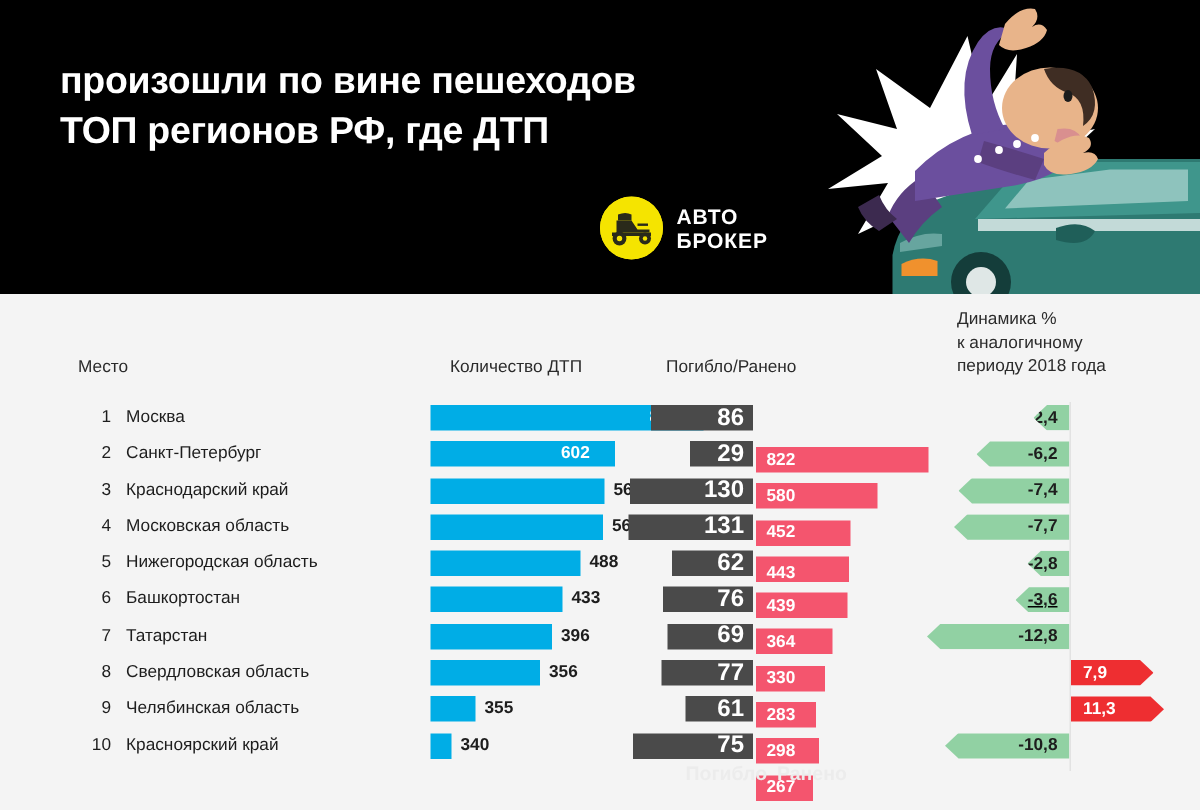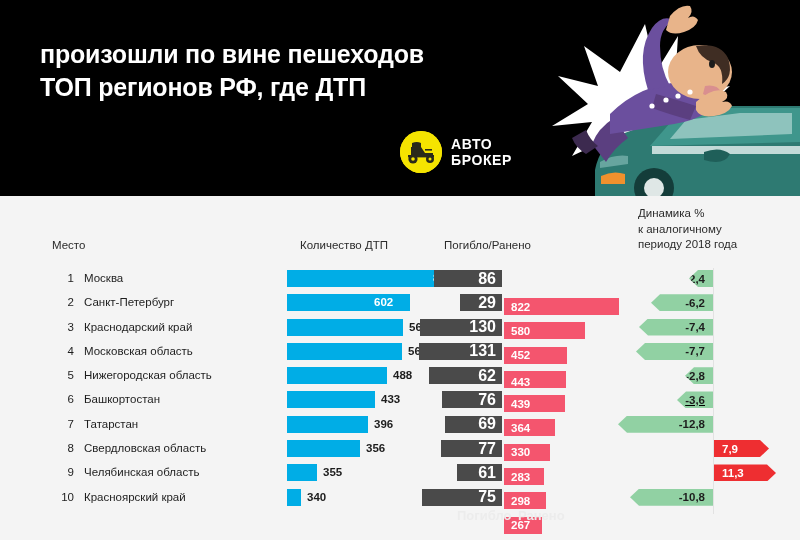--- a/index.html
+++ b/index.html
@@ -281,21 +281,21 @@
         </div>
         <div class="dyn-neg" style="width: 77px;">
           <span>-7,7</span>
         </div>
       </div>
       <div class="row">
         <div class="rank">5</div>
         <div class="region">Нижегородская область</div>
         <div class="bar-blue" style="width: 100px;"></div>
         <div class="val-blue" style="left: 393px;">488</div>
-        <div class="bar-dark" style="width: 73px; padding-left: 20px;">
+        <div class="bar-dark" style="width: 54px; padding-left: 20px;">
           <span>62</span>
         </div>
         <div class="bar-red" style="width: 61px;">
           <span>439</span>
         </div>
         <div class="dyn-neg" style="width: 28px;">
           <span>-2,8</span>
         </div>
       </div>
       <div class="row">

